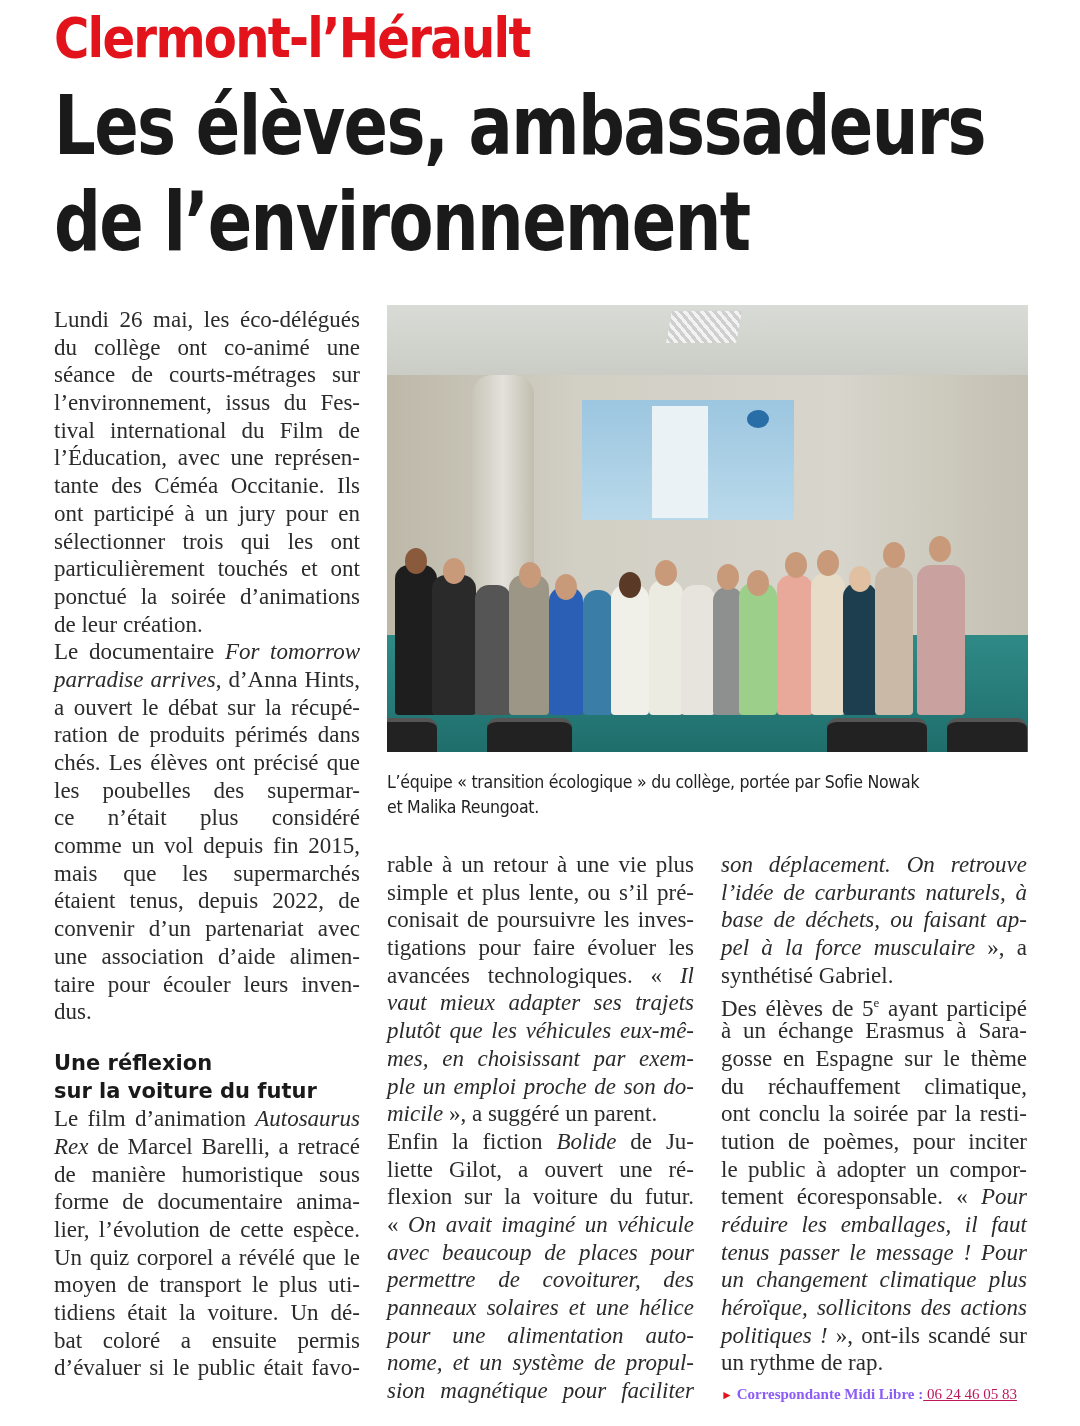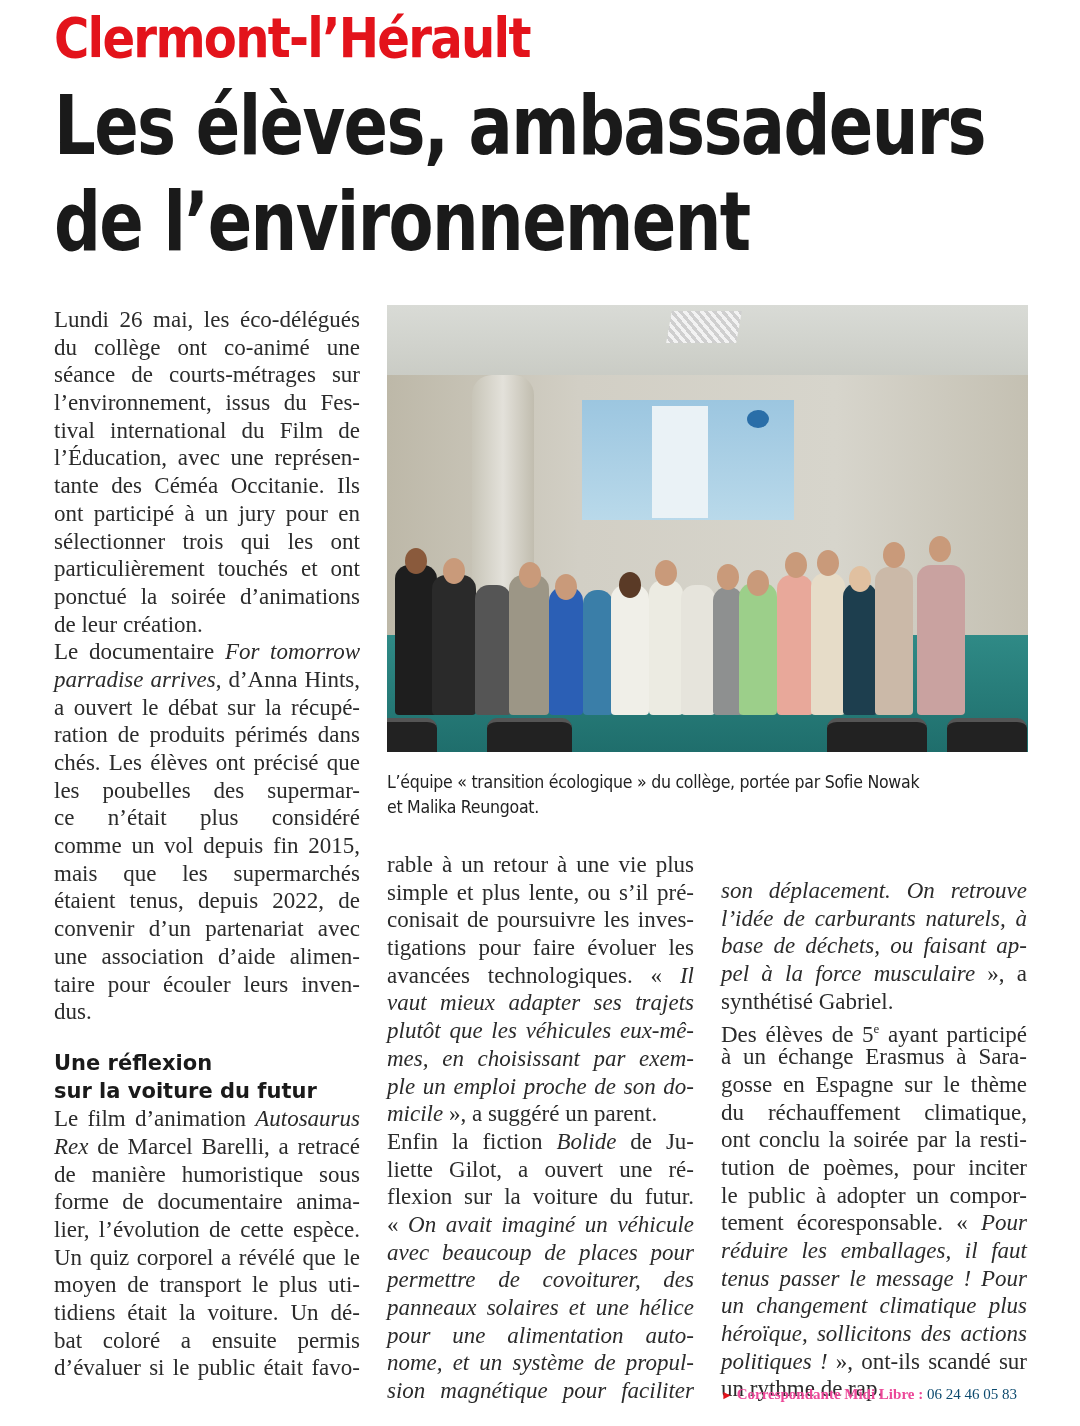--- a/index.html
+++ b/index.html
@@ -28,21 +28,21 @@
     font-size: 23px; line-height: 27.7px;
     color: #2b2b2b;
     text-align: justify;
   }
   .col .line { display: block; white-space: nowrap; text-align-last: justify; height: 27.7px; }
   .col .line.last { text-align-last: left; }
   .col i { }
 
   .col1 { left: 54px; top: 306px; width: 306px; }
   .col2 { left: 387px; top: 851px; width: 307px; }
-  .col3 { left: 721px; top: 877px; width: 306px; }
+  .col3 { left: 721px; top: 851px; width: 306px; }
 
   .subhead {
     font-family: "DejaVu Sans", sans-serif; font-weight: bold;
     font-size: 21px; line-height: 27.7px; color: #1a1a1a;
     text-align: left;
   }
   .subhead .line { text-align-last: left; }
 
   .photo {
     position: absolute; left: 387px; top: 305px; width: 641px; height: 447px;
@@ -67,22 +67,22 @@
     color: #222; letter-spacing: -0.3px;
     transform: scaleX(0.93); transform-origin: left top;
   }
 
   .signature {
     position: absolute; left: 721px; top: 1384px;
     font-family: "Liberation Serif", serif; font-size: 15px; line-height: 20px;
     white-space: nowrap;
   }
   .signature .arrow { color: #e3131b; font-size: 12px; }
-  .signature .label { color: #ec4899; font-weight: bold; }
-  .signature .phone { color: #0c4a6e; }
+  .signature .label { color: #8b5cf6; font-weight: bold; }
+  .signature .phone { color: #be185d; text-decoration: underline; }
 </style>
 </head>
 <body>
 
 <div class="kicker">Clermont-l’Hérault</div>
 
 <h1 class="headline">
   <span style="display:block">Les élèves, ambassadeurs</span>
   <span style="display:block">de l’environnement</span>
 </h1>

